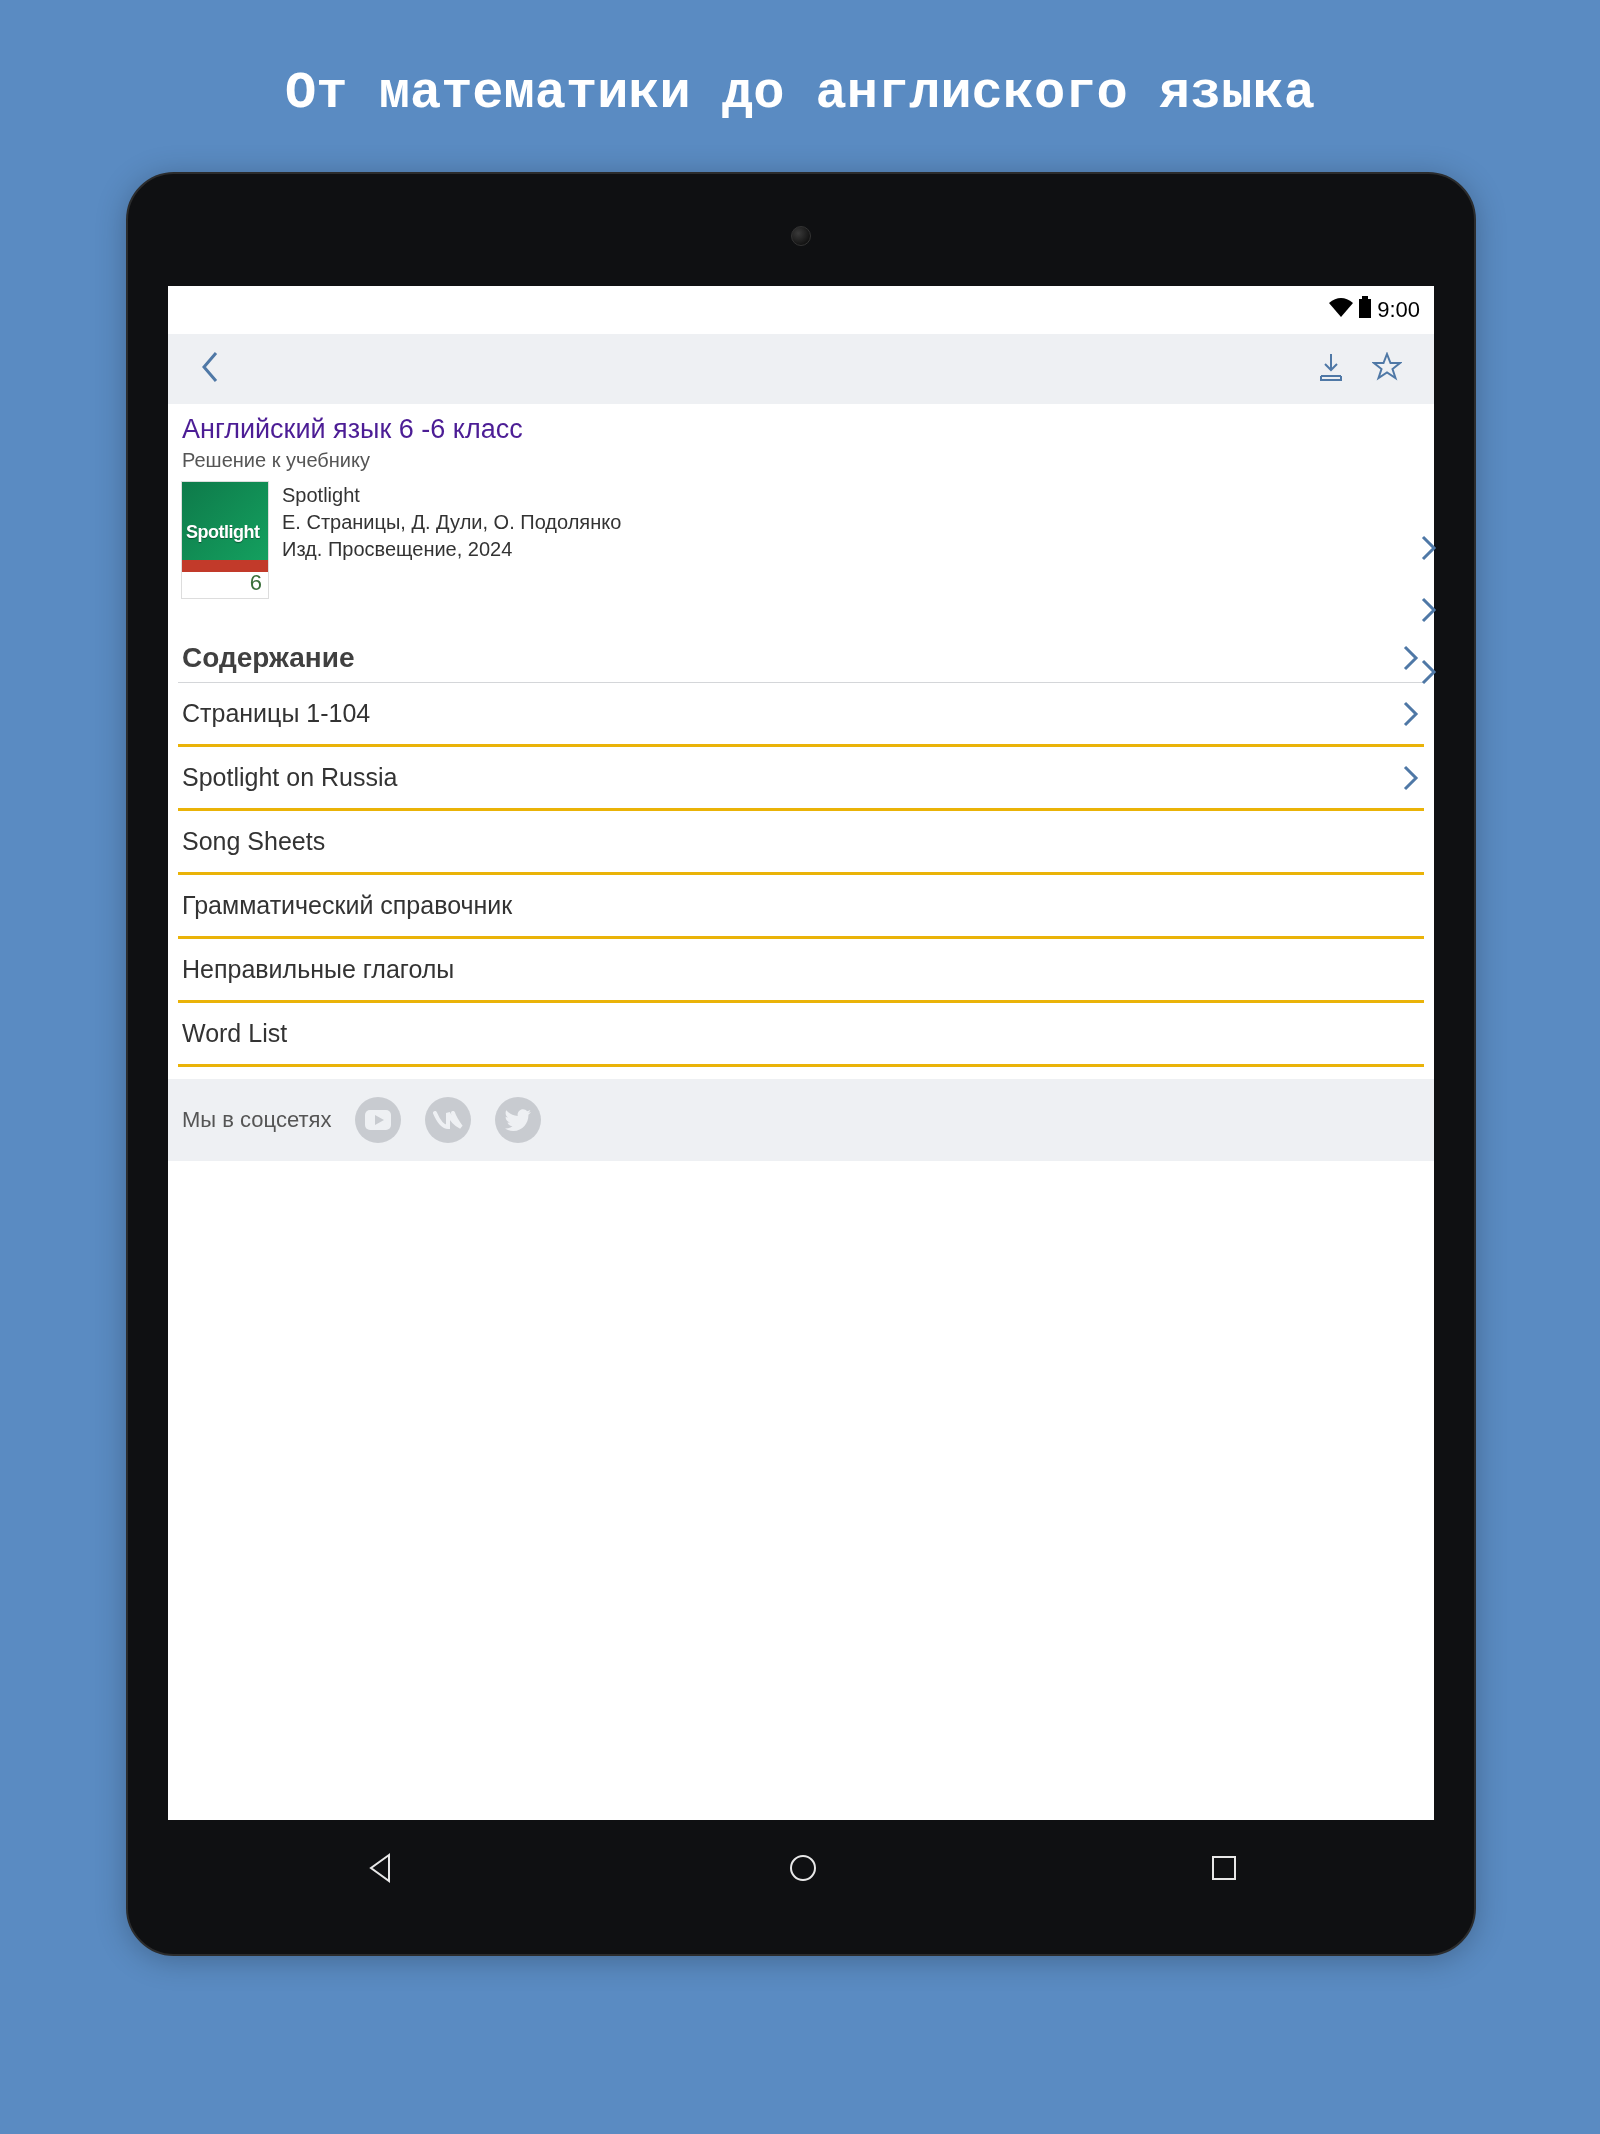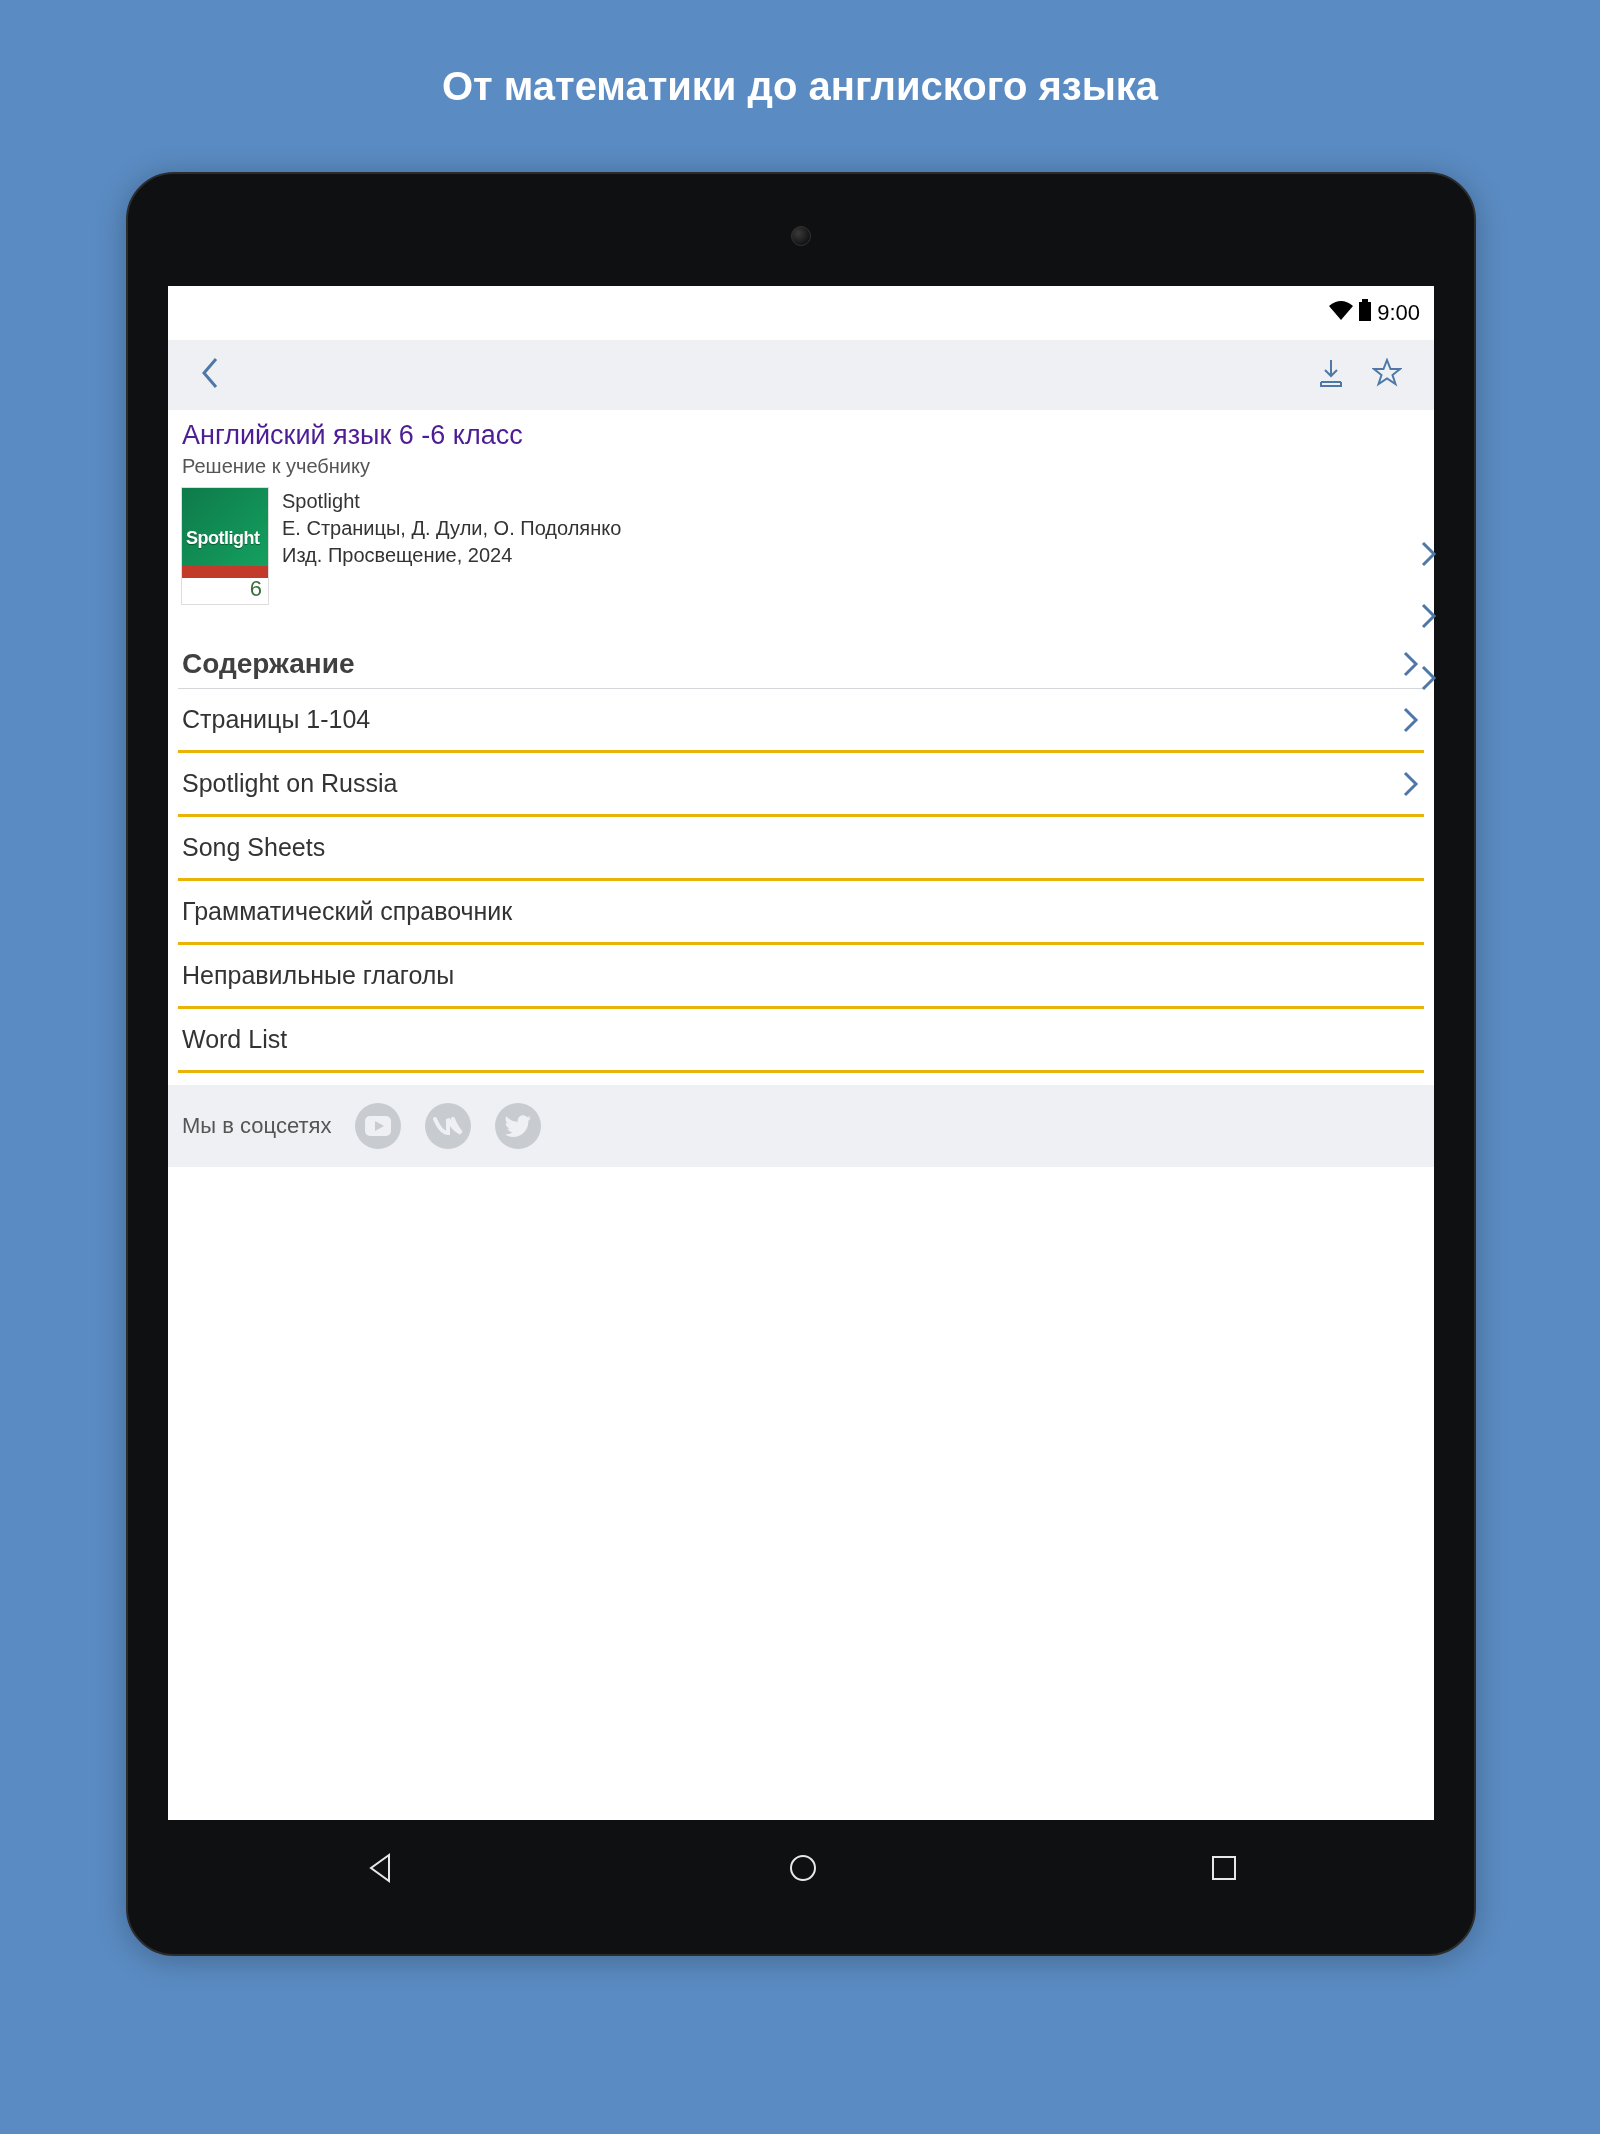--- a/index.html
+++ b/index.html
@@ -5,23 +5,24 @@
   * { box-sizing: border-box; margin: 0; padding: 0; }
   html, body { width: 1600px; height: 2134px; }
   body {
     background: #5a8bc2;
     font-family: -apple-system, "Helvetica Neue", Arial, sans-serif;
     overflow: hidden;
   }
   .promo-title {
     color: #fff;
     text-align: center;
-    font-size: 40px;
+    font-size: 52px;
     font-weight: 600;
     padding-top: 64px;
+    font-family: Liberation Mono, monospace;
   }
   .tablet {
     position: absolute;
     left: 126px;
     top: 172px;
     width: 1350px;
     height: 1784px;
     background: #0f1012;
     border-radius: 48px;
     box-shadow: 0 4px 30px rgba(0,0,0,0.25);
@@ -40,21 +41,21 @@
   }
   .screen {
     position: absolute;
     left: 40px;
     right: 40px;
     top: 112px;
     bottom: 134px;
     background: #fff;
   }
   .statusbar {
-    height: 54px;
+    height: 48px;
     display: flex;
     justify-content: flex-end;
     align-items: center;
     gap: 6px;
     padding: 0 14px;
     font-size: 22px;
     font-weight: 500;
   }
   .wifi-icon, .batt-icon { display: inline-block; }
   .app-toolbar {

